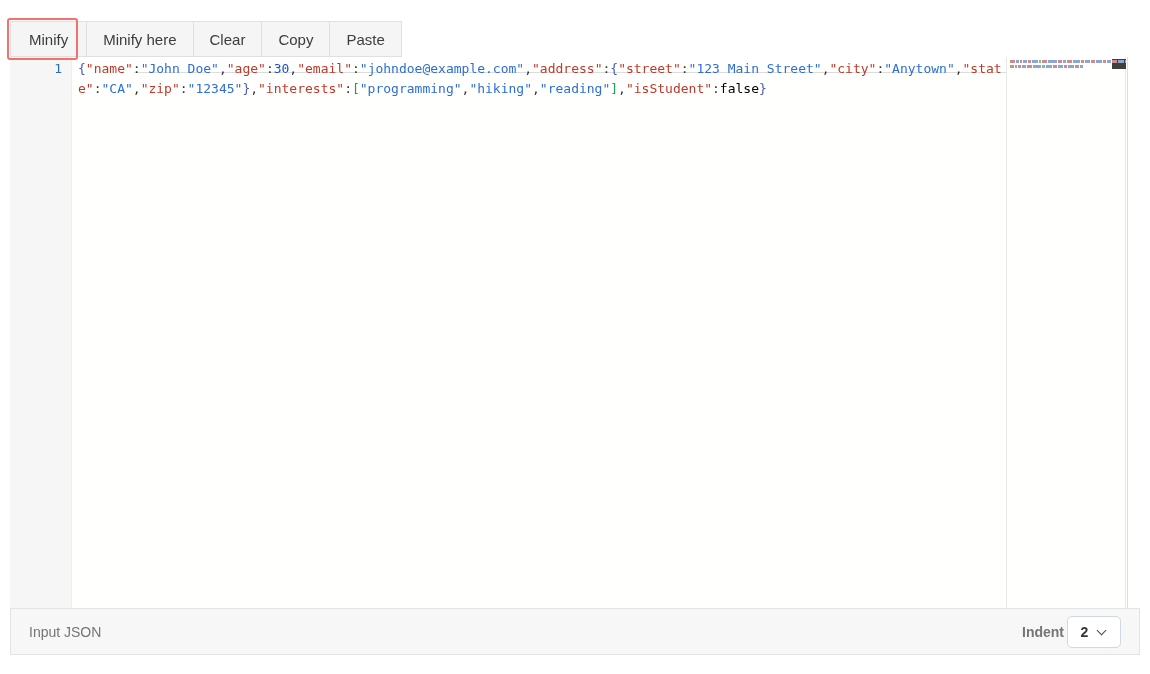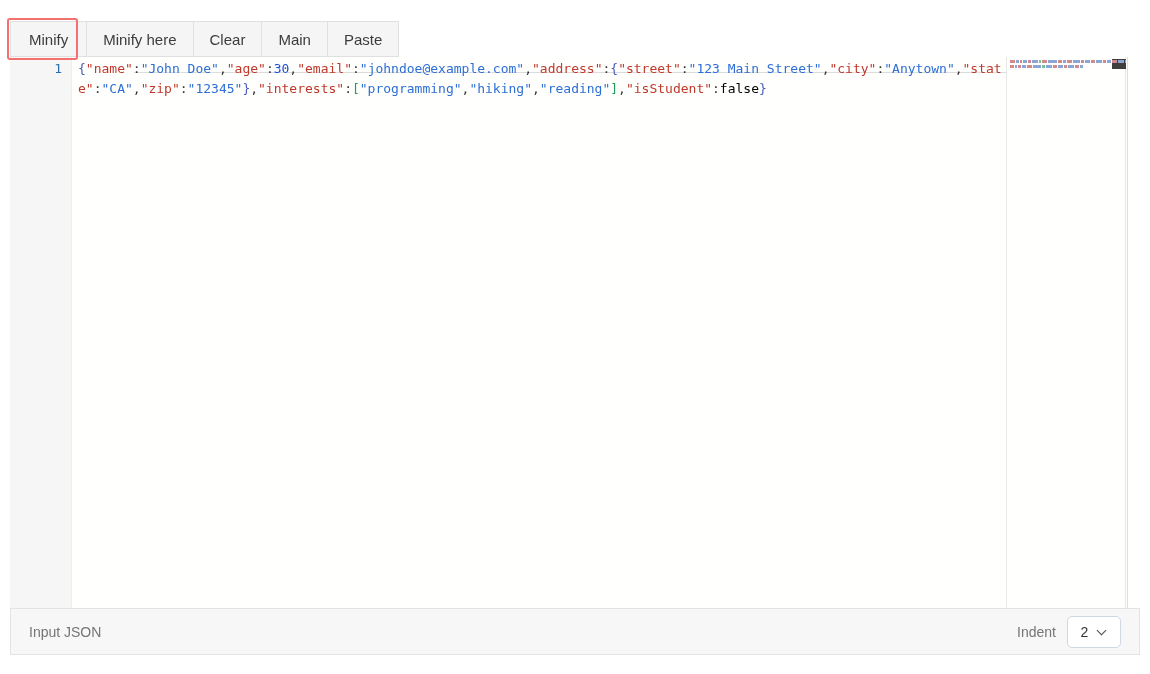--- a/index.html
+++ b/index.html
@@ -229,21 +229,22 @@
 
   .bottom-label {
     font-size: 14px;
     color: #757575;
     font-family: "Liberation Sans", sans-serif;
   }
 
   .indent-group {
     display: flex;
     align-items: center;
-    gap: 11px;
+    gap: 3px;
+    font-weight: bold;
   }
 
   .indent-label {
     font-size: 14px;
     color: #757575;
   }
 
   .indent-select {
     display: flex;
     align-items: center;
@@ -281,21 +282,21 @@
 </style>
 </head>
 <body>
 
 <div id="app">
 
   <div class="toolbar" id="toolbar">
       <button class="tool-btn first">Minify</button>
       <button class="tool-btn">Minify here</button>
       <button class="tool-btn">Clear</button>
-      <button class="tool-btn">Main</button>
+      <button class="tool-btn">Copy</button>
       <button class="tool-btn">Paste</button>
     </div>
   <div class="annotation-box"></div>
 
   <div class="editor">
     <div class="gutter">
       <div class="gutter-line">1</div>
     </div>
     <div class="gutter-edge"></div>
 

